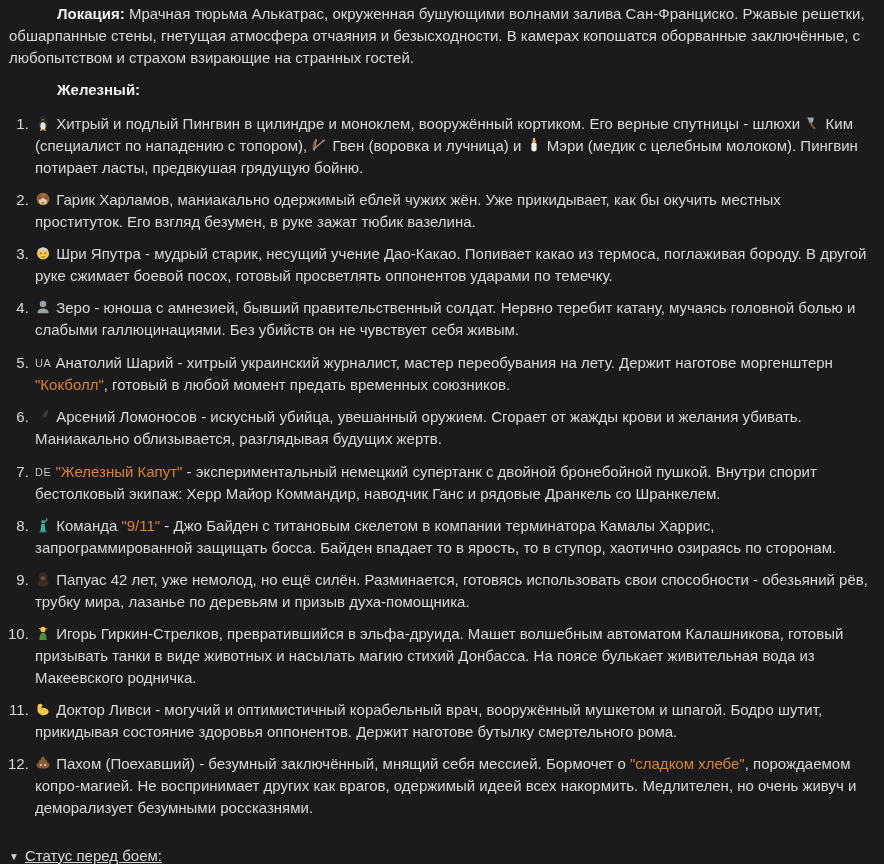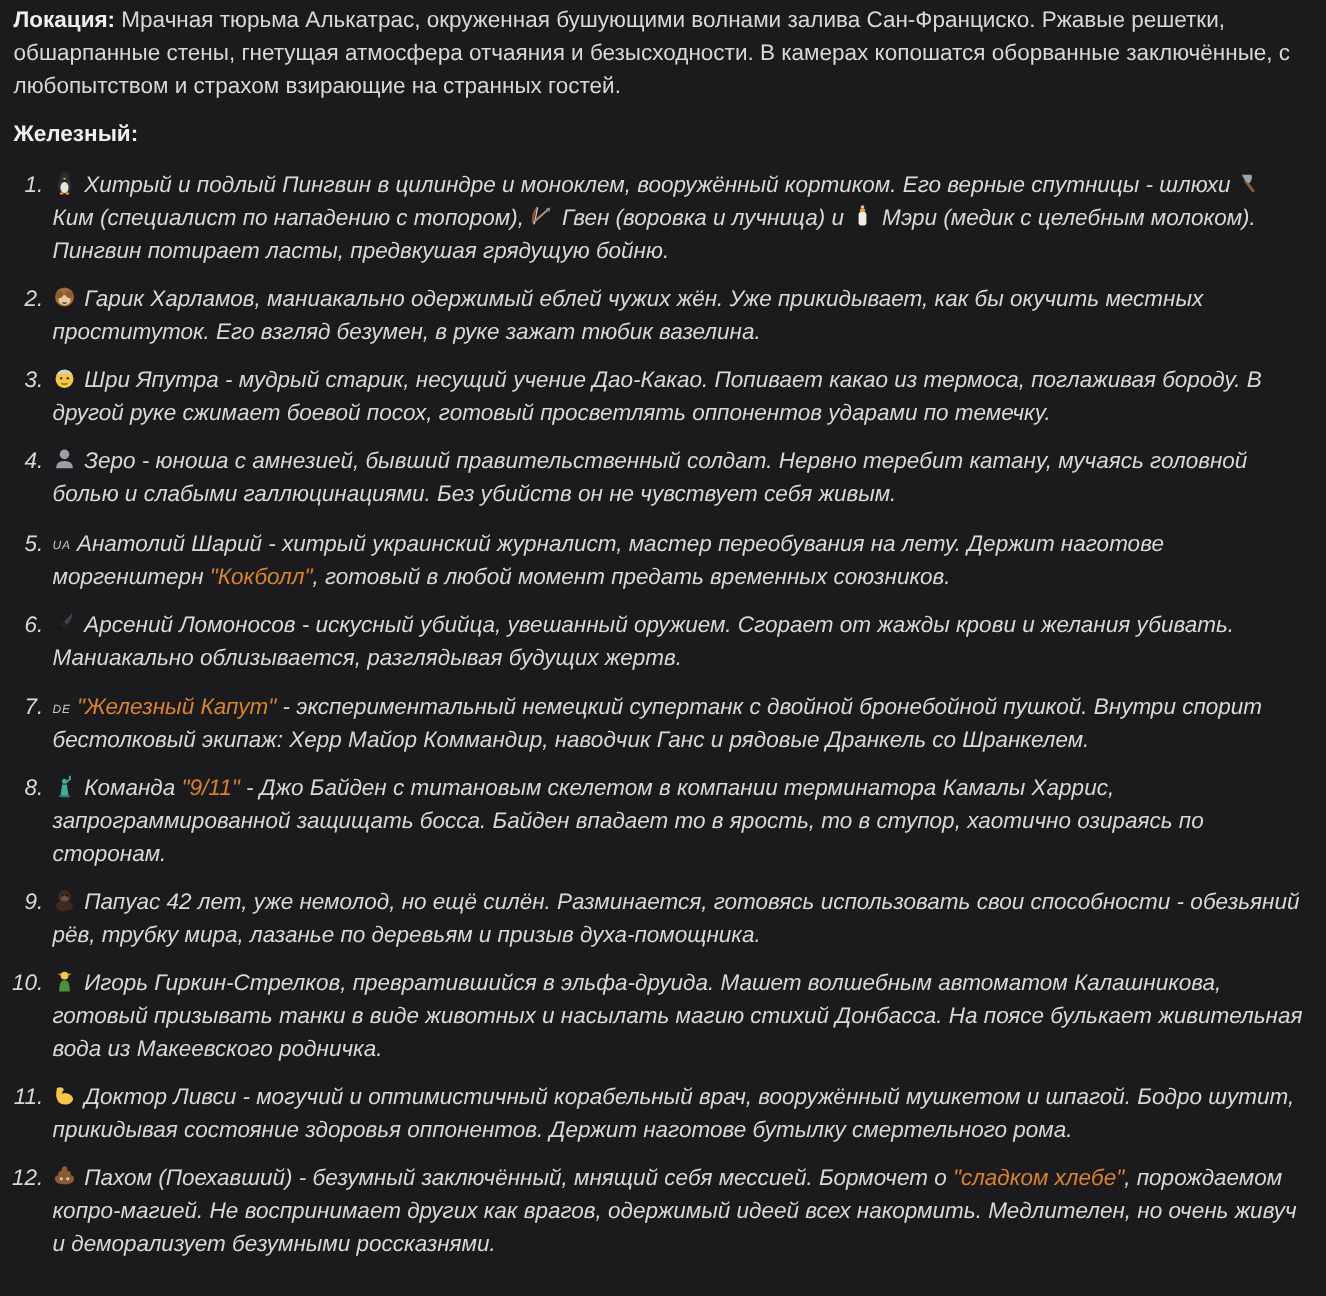--- a/index.html
+++ b/index.html
@@ -11,29 +11,29 @@
   }
   html,body{margin:0;padding:0;}
   body{
     width:884px;height:864px;overflow:hidden;box-sizing:border-box;
     background:var(--bg);color:var(--text);
     font-family:"Liberation Sans","DejaVu Sans",sans-serif;
     font-size:15px;line-height:22px;
     padding:3px 12px 0 9px;
   }
   p{margin:0 0 10px 0;}
-  .bold-label{font-weight:bold;color:var(--bold);}
-  ol[data-name="teams-list"]{margin:12px 0 26px 0;padding-left:24px;font-style:italic;}
+  .bold-label{font-weight:bold;color:var(--bold);margin-left:48px;}
+  ol[data-name="teams-list"]{margin:12px 0 26px 0;padding-left:24px;}
   ol[data-name="teams-list"] > li{margin-bottom:10px;padding-left:2px;}
   ol[data-name="teams-list"] > li::marker{color:var(--text);}
   .emoji{display:inline-block;width:17px;height:16px;vertical-align:-2px;}
   .emoji svg{width:16px;height:16px;display:block;}
   .hl{color:var(--accent);}
   .flag{
-    font-size:12px;color:var(--flag);letter-spacing:.5px;
+    font-size:16px;color:var(--flag);letter-spacing:.5px;
     text-transform:lowercase;font-variant:small-caps;
     display:inline-block;vertical-align:1px;text-align:center;
   }
   details{margin-top:14px;}
   summary{
     list-style:none;cursor:pointer;outline:none;
     margin:0 0 16px 0;color:var(--text);text-decoration:underline;
   }
   summary::-webkit-details-marker{display:none;}
   .tri{font-size:10px;color:#cfcfcf;display:inline-block;vertical-align:1px;margin-right:6px;}

